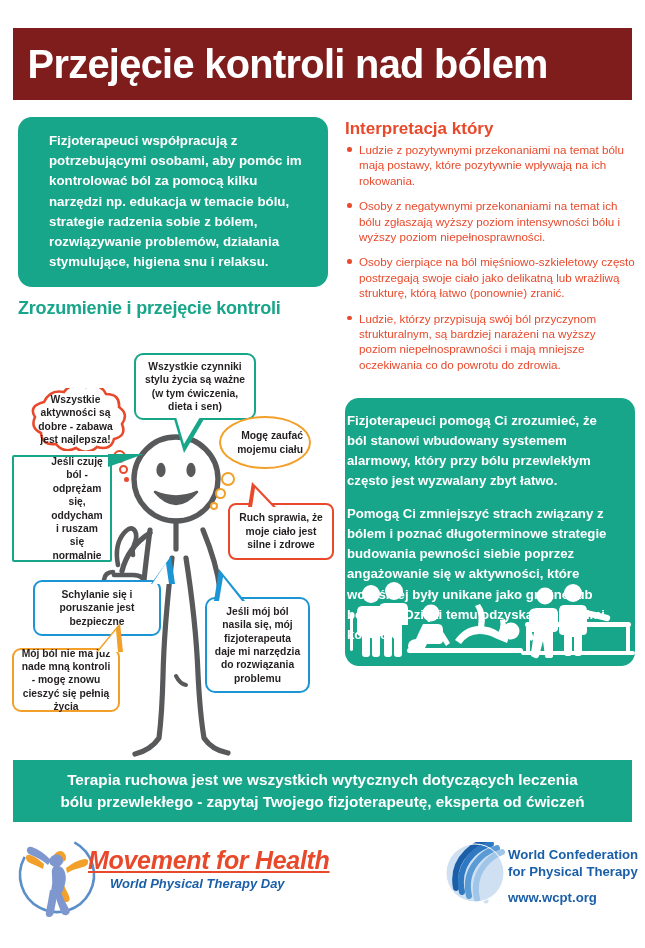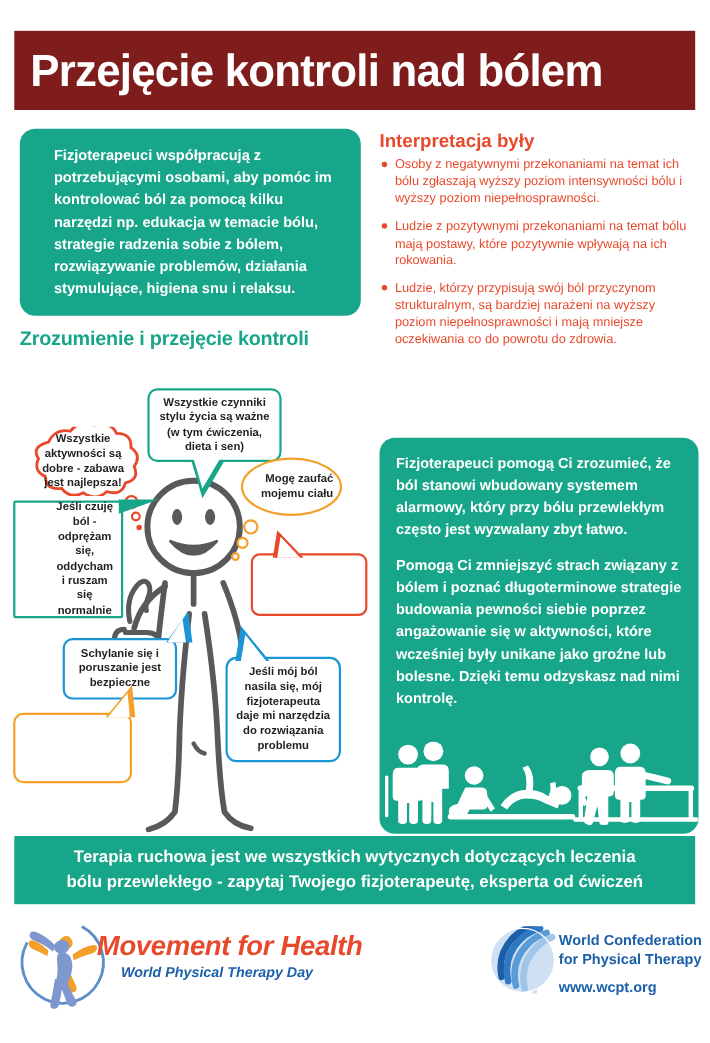--- a/index.html
+++ b/index.html
@@ -121,22 +121,22 @@
   }
   .b-move .tail-in{
     position:absolute;left:22px;top:-17px;width:0;height:0;
     border-bottom:19px solid #ffffff;
     border-left:3px solid transparent;
     border-right:18px solid transparent;
   }
 
   
   .b-bend{
-    left:33px;top:260px;width:104px;height:56px;
-    border:2.6px solid #1B95D4;border-radius:9px;margin-left:24px;
+    left:33px;top:260px;width:128px;height:56px;
+    border:2.6px solid #1B95D4;border-radius:9px;
   }
   .b-bend .tail{
     position:absolute;right:-16px;top:-26px;width:0;height:0;
     border-bottom:28px solid #1B95D4;
     border-left:20px solid transparent;
     border-right:4px solid transparent;
   }
   .b-bend .tail-in{
     position:absolute;right:-10px;top:-19px;width:0;height:0;
     border-bottom:21px solid #ffffff;
@@ -194,24 +194,24 @@
   }
   .bullet{
     position:relative;padding-left:14px;margin-bottom:10px;
   }
   .bullet::before{
     content:"";position:absolute;left:2px;top:5px;
     width:4.5px;height:4.5px;border-radius:50%;background:#E8492B;
   }
 
   .promise-box{
-    position:absolute;left:345px;top:398px;width:290px;height:360px;
+    position:absolute;left:345px;top:398px;width:290px;height:268px;
     background:#18A68A;
     border-radius:14px;
-    padding:13px 15px 0 15px;
+    padding:13px 15px 0 2px;
     box-sizing:border-box;
     color:#ffffff;
     font-size:13.2px;
     font-weight:bold;
     line-height:1.52;
   }
   .promise-box p{margin:0 0 13px 0;}
   .promise-icons{
     position:absolute;left:0;bottom:6px;width:290px;height:78px;
   }
@@ -225,20 +225,21 @@
     color:#ffffff;font-size:15.3px;font-weight:bold;
     line-height:1.42;text-align:center;
   }
 
   
   .footer{position:absolute;left:0;top:828px;width:645px;height:110px;}
   .mfh-text{
     position:absolute;left:88px;top:18px;
     color:#E8492B;font-size:25px;font-style:italic;font-weight:bold;
     letter-spacing:-0.3px;
+    text-decoration:underline;
   }
   .wptd-text{
     position:absolute;left:110px;top:48px;
     color:#1B5FA8;font-size:13px;font-weight:bold;font-style:italic;
   }
   .wcpt-text{
     position:absolute;left:508px;top:18px;
     color:#1B5FA8;font-size:13.2px;font-weight:bold;line-height:1.3;
   }
   .wcpt-url{
@@ -314,46 +315,49 @@
   <span class="dot" style="left:221px;top:152px;width:14px;height:14px;border:2.4px solid #F2A029;background:#fff;"></span>
   <span class="dot" style="left:215px;top:168px;width:11px;height:11px;border:2.2px solid #F2A029;background:#fff;"></span>
   <span class="dot" style="left:210px;top:182px;width:8px;height:8px;border:2px solid #F2A029;background:#fff;"></span>
 
   <div class="bubble b-relax">
     <span>Jeśli czuję ból - odprężam się, oddycham i ruszam się normalnie</span>
     <span class="tail"></span>
   </div>
 
   <div class="bubble b-move">
+    <span>Ruch sprawia, że moje ciało jest silne i zdrowe</span>
     <span class="tail"></span>
     <span class="tail-in"></span>
   </div>
 
   <div class="bubble b-bend">
     <span>Schylanie się i poruszanie jest bezpieczne</span>
     <span class="tail"></span>
     <span class="tail-in"></span>
   </div>
 
   <div class="bubble b-flare">
     <span>Jeśli mój ból nasila się, mój fizjoterapeuta daje mi narzędzia do rozwiązania problemu</span>
     <span class="tail"></span>
     <span class="tail-in"></span>
   </div>
 
   <div class="bubble b-control">
+    <span>Mój ból nie ma już nade mną kontroli - mogę znowu cieszyć się pełnią życia</span>
     <span class="tail"></span>
     <span class="tail-in"></span>
   </div>
 </div>
 
-<div class="interp-title">Interpretacja były</div>
+<div class="interp-title">Interpretacja który</div>
 <div class="bullets">
+  <div class="bullet">Ludzie z pozytywnymi przekonaniami na temat bólu mają postawy, które pozytywnie wpływają na ich rokowania.</div>
   <div class="bullet">Osoby z negatywnymi przekonaniami na temat ich bólu zgłaszają wyższy poziom intensywności bólu i wyższy poziom niepełnosprawności.</div>
-  <div class="bullet">Ludzie z pozytywnymi przekonaniami na temat bólu mają postawy, które pozytywnie wpływają na ich rokowania.</div>
+  <div class="bullet">Osoby cierpiące na ból mięśniowo-szkieletowy często postrzegają swoje ciało jako delikatną lub wrażliwą strukturę, którą łatwo (ponownie) zranić.</div>
   <div class="bullet">Ludzie, którzy przypisują swój ból przyczynom strukturalnym, są bardziej narażeni na wyższy poziom niepełnosprawności i mają mniejsze oczekiwania co do powrotu do zdrowia.</div>
 </div>
 
 <div class="promise-box">
   <p>Fizjoterapeuci pomogą Ci zrozumieć, że ból stanowi wbudowany systemem alarmowy, który przy bólu przewlekłym często jest wyzwalany zbyt łatwo.</p>
   <p>Pomogą Ci zmniejszyć strach związany z bólem i poznać długoterminowe strategie budowania pewności siebie poprzez angażowanie się w aktywności, które wcześniej były unikane jako groźne lub bolesne. Dzięki temu odzyskasz nad nimi kontrolę.</p>
 
   <svg class="promise-icons" viewBox="0 0 290 78">
     <g fill="#ffffff">
 

